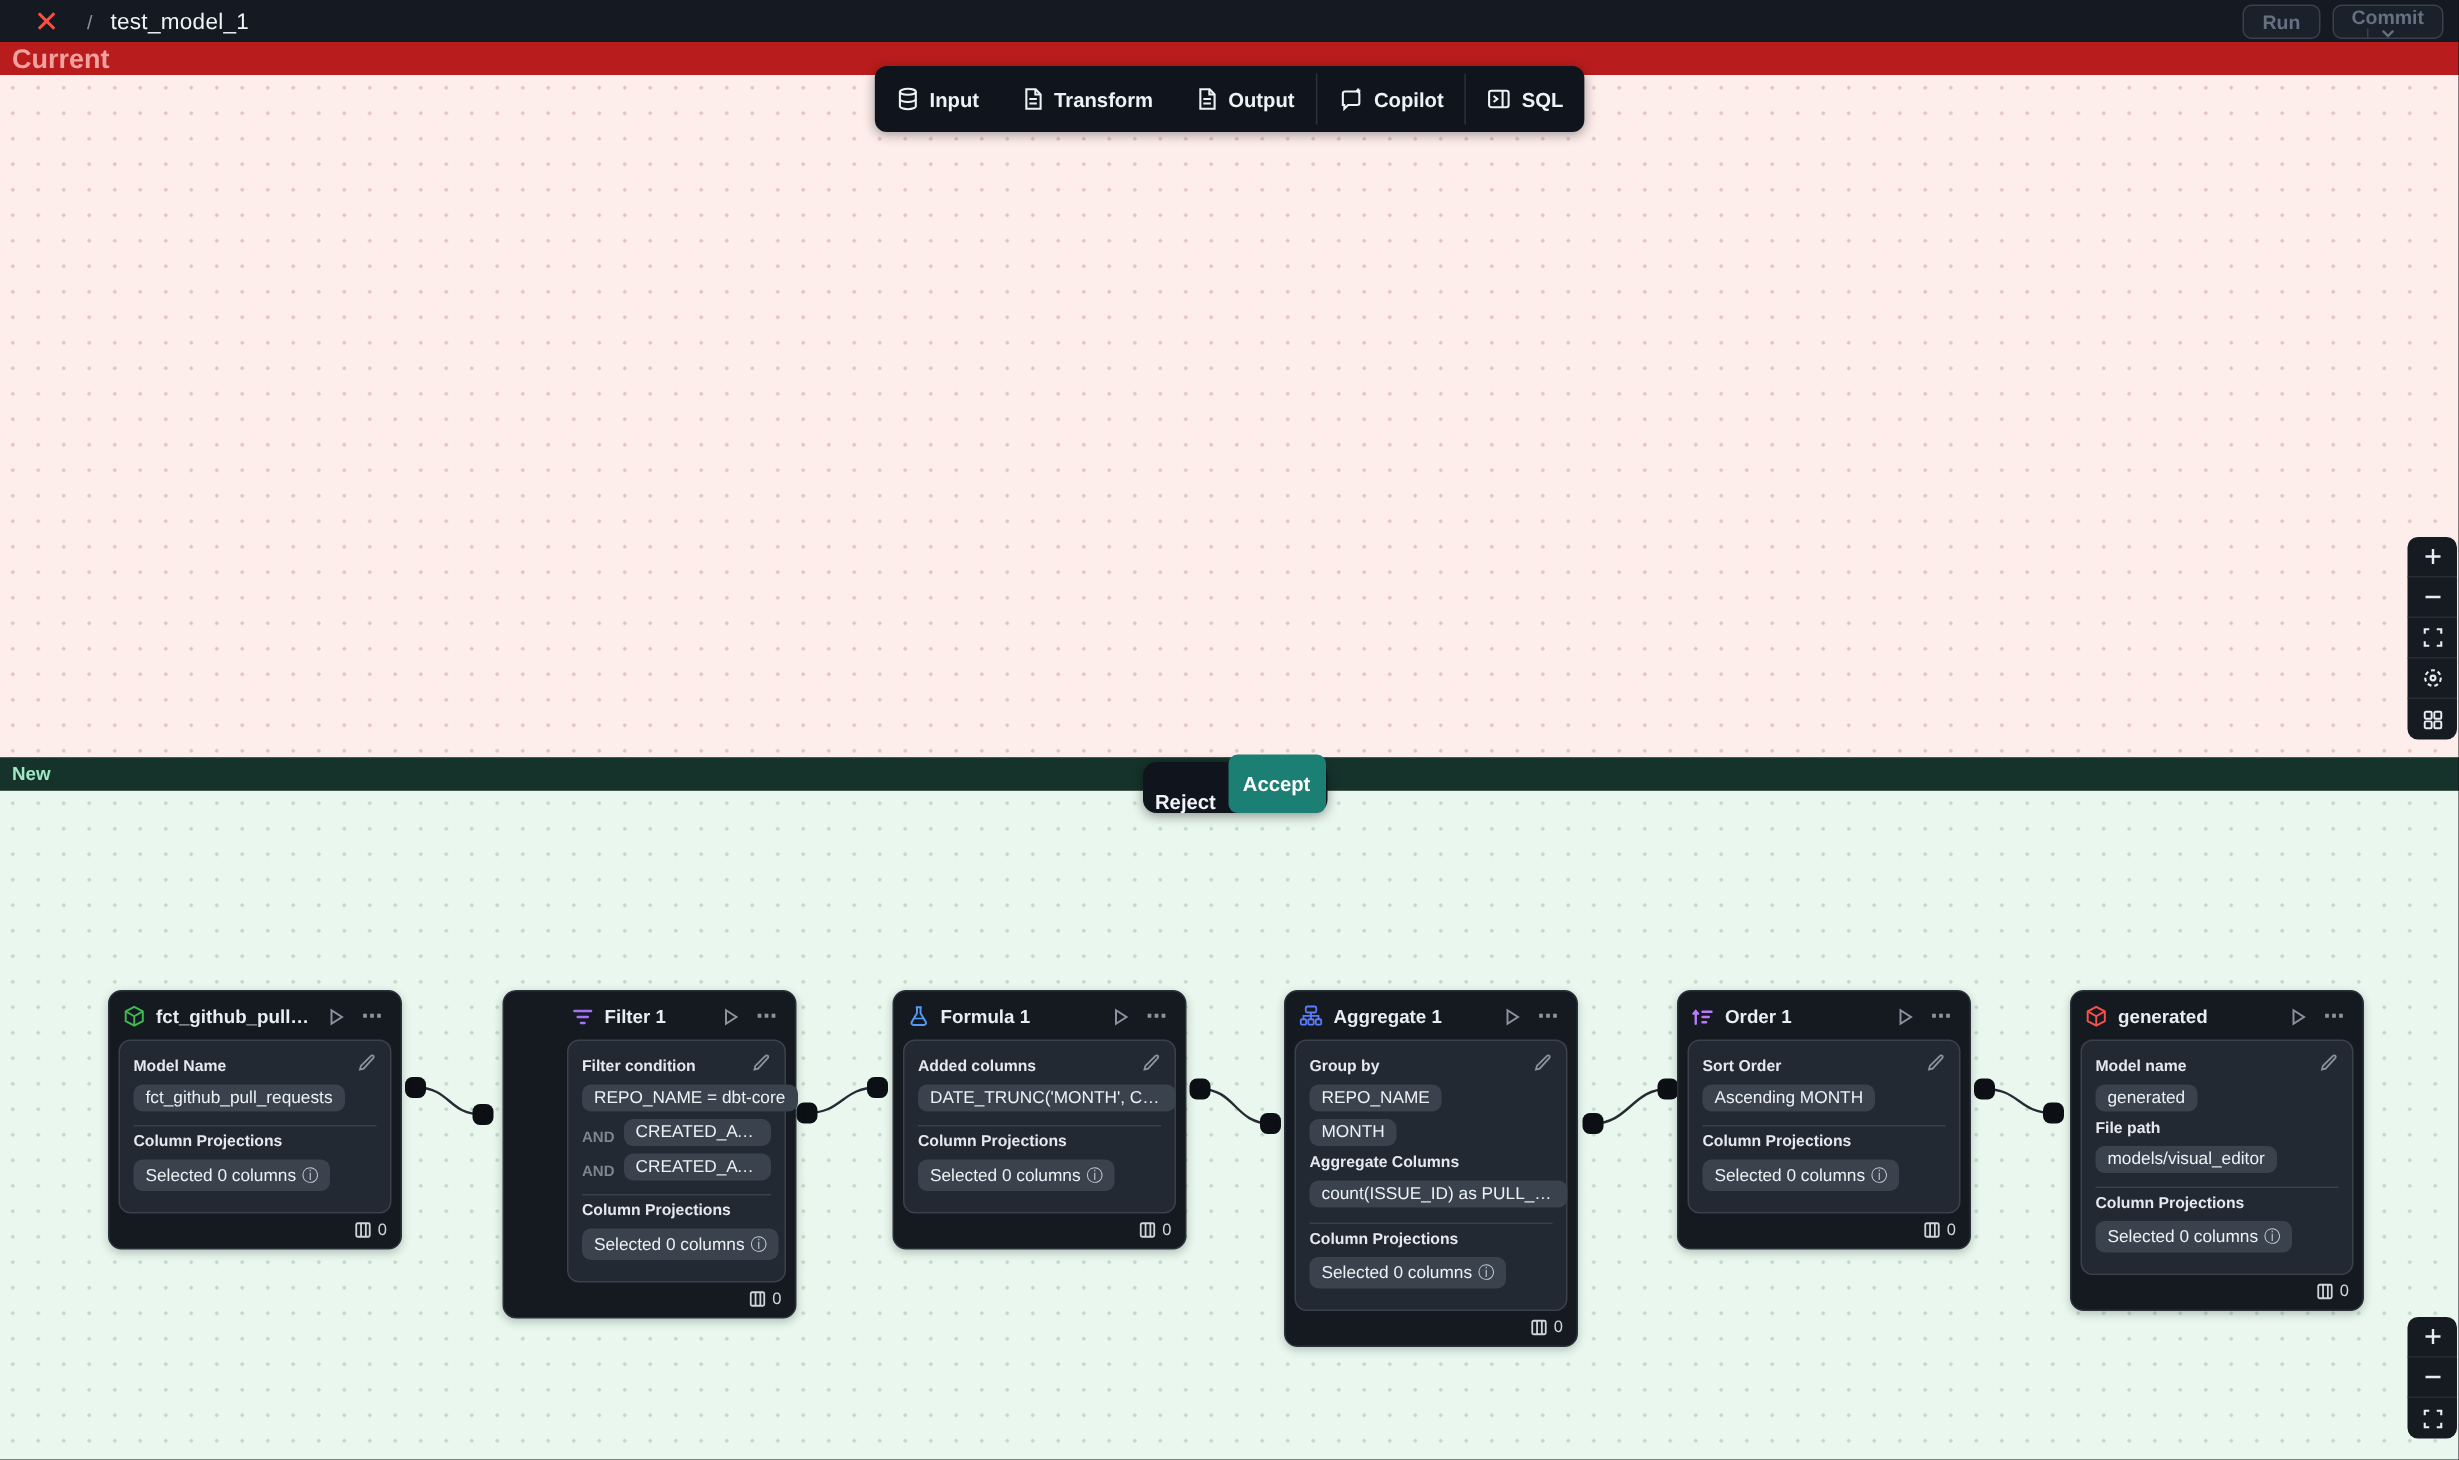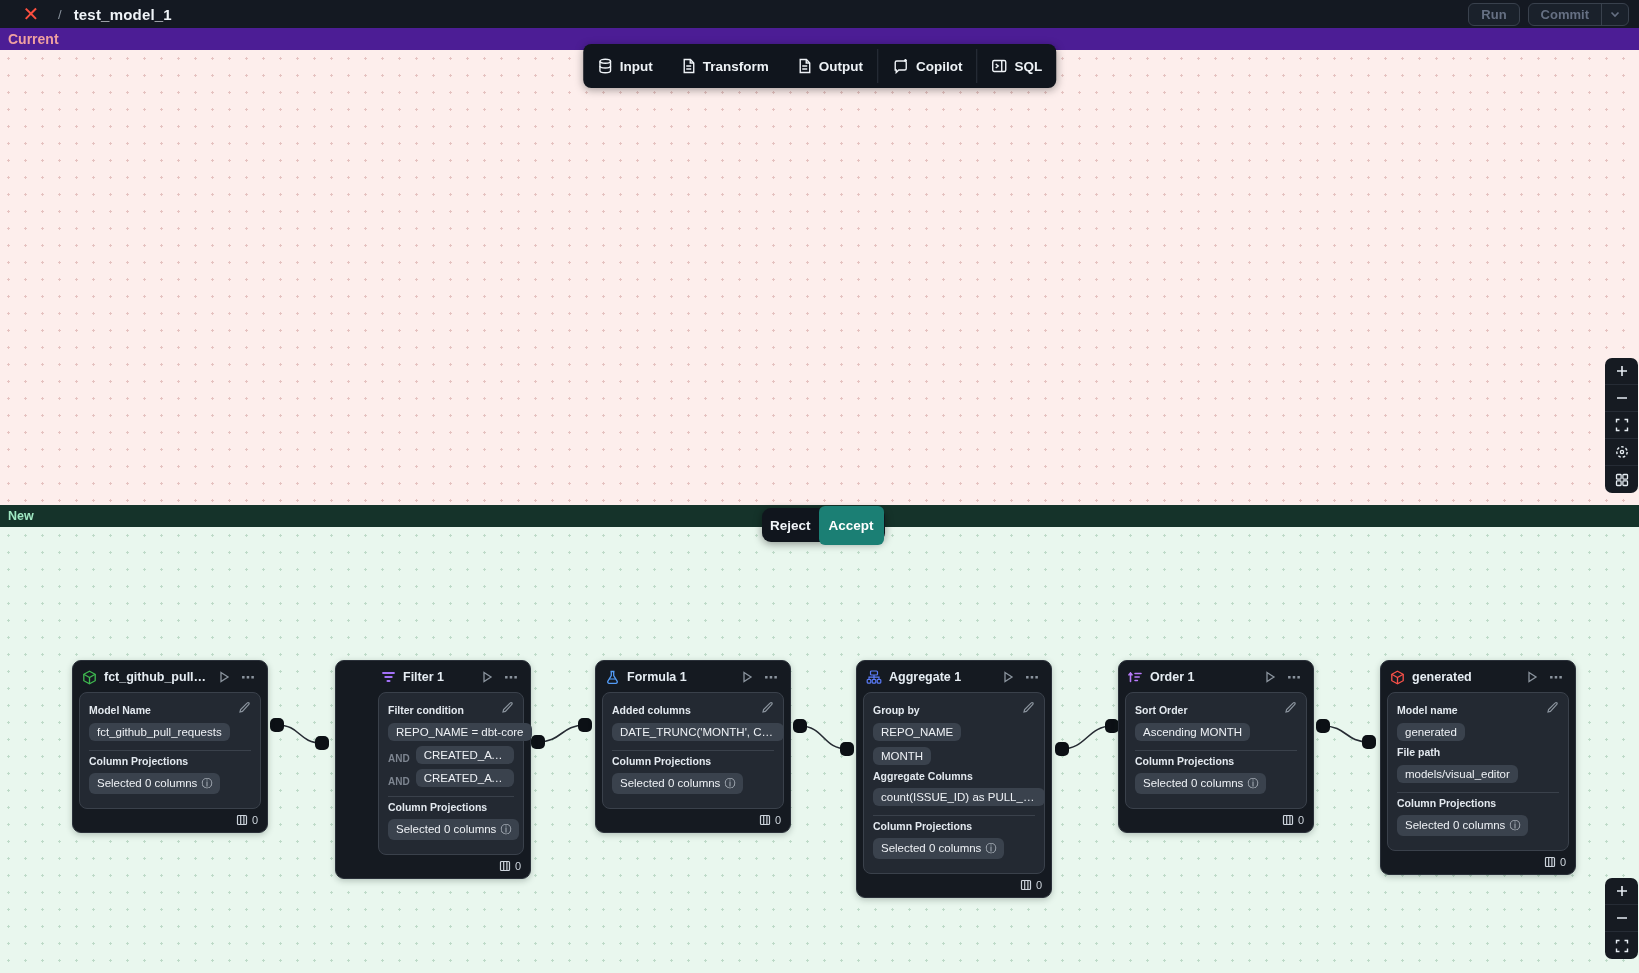--- a/index.html
+++ b/index.html
@@ -5,33 +5,33 @@
   * { margin:0; padding:0; box-sizing:border-box; }
   html,body { width:1639px; height:973px; overflow:hidden; background:#0d1117;
     font-family:"Liberation Sans","DejaVu Sans",sans-serif; }
 
   
   #app-header { position:absolute; left:0; top:0; width:1639px; height:28px;
     background:#141922; display:flex; align-items:center; padding:0 10px; z-index:10; }
   #logo { width:26px; height:22px; display:flex; align-items:center; justify-content:center;
     color:#fc4f3f; font-weight:900; font-size:20px; margin-left:8px; cursor:pointer; }
   #crumb-sep { color:#8b949e; font-size:13px; margin:0 12px 0 14px; }
-  #model-title { color:#f0f4f8; font-weight:700; font-size:15px; letter-spacing:.2px; }
+  #model-title { color:#f0f4f8; font-weight:400; font-size:15px; letter-spacing:.2px; }
   #header-actions { margin-left:auto; display:flex; gap:8px; align-items:center; }
   .hdr-btn { background:#1a212b; border:1px solid #39414d; color:#667083;
     font-size:13px; font-weight:600; border-radius:6px; height:23px; padding:0 12px;
     display:flex; align-items:center; cursor:default; }
-  #commit-btn { padding:0; }
+  #commit-btn { padding:0;flex-direction:column; }
   #commit-btn .commit-label { padding:0 12px; }
   #commit-btn .chev { border-left:1px solid #39414d; padding:0 8px; height:100%;
     display:flex; align-items:center; font-size:11px; }
 
   
   #current-bar { position:absolute; left:0; top:28px; width:1639px; height:22px;
-    background:#4c1d95; color:#f0a1a0; font-size:14px; font-weight:600;
+    background:#b91c1c; color:#f0a1a0; font-size:18px; font-weight:600;
     display:flex; align-items:center; padding:0 8px; z-index:4; }
   #new-bar { position:absolute; left:0; top:505px; width:1639px; height:22px;
     background:#15332a; color:#9fe8c2; font-size:12.5px; font-weight:700;
     display:flex; align-items:center; padding:0 8px; z-index:4; }
 
   
   #current-canvas { position:absolute; left:0; top:50px; width:1639px; height:455px;
     background-color:#fdeeec;
     background-image:radial-gradient(circle,rgba(190,125,122,.38) 1px,transparent 1.3px);
     background-size:17px 17px; z-index:0; }
@@ -44,21 +44,21 @@
   #toolbar { position:absolute; top:44px; left:50%; transform:translateX(-50%);
     height:44px; background:#10151d; border-radius:8px; display:flex; align-items:stretch;
     z-index:12; box-shadow:0 2px 8px rgba(0,0,0,.35); }
   .tb-item { display:flex; align-items:center; gap:7px; padding:0 14px; color:#eef2f6;
     font-size:13.5px; font-weight:600; cursor:pointer; }
   .tb-item svg { stroke:#eef2f6; }
   .tb-div { width:1px; background:#2b323c; margin:5px 0; }
 
   
   #review-box { position:absolute; left:762px; top:508px; width:123px; height:34px;
-    background:#10151d; border-radius:9px; display:flex; align-items:center;
+    background:#10151d; border-radius:9px; display:flex; align-items:flex-end;
     padding:0 8px; gap:8px; z-index:12; box-shadow:0 2px 8px rgba(0,0,0,.4); }
   #reject-btn { background:transparent; border:none; color:#f0f4f8; font-size:13.5px;
     font-weight:600; cursor:pointer; font-family:inherit; }
   #accept-btn { background:#1b7f74; border:none; color:#ffffff; font-size:13.5px;
     font-weight:700; border-radius:6px; height:39px; padding:0 10px; cursor:pointer;
     font-family:inherit; }
 
   
   .node { position:absolute; width:196px; background:#151a21; border:1px solid #2a3039;
     border-radius:9px; z-index:3; color:#e6edf3;

